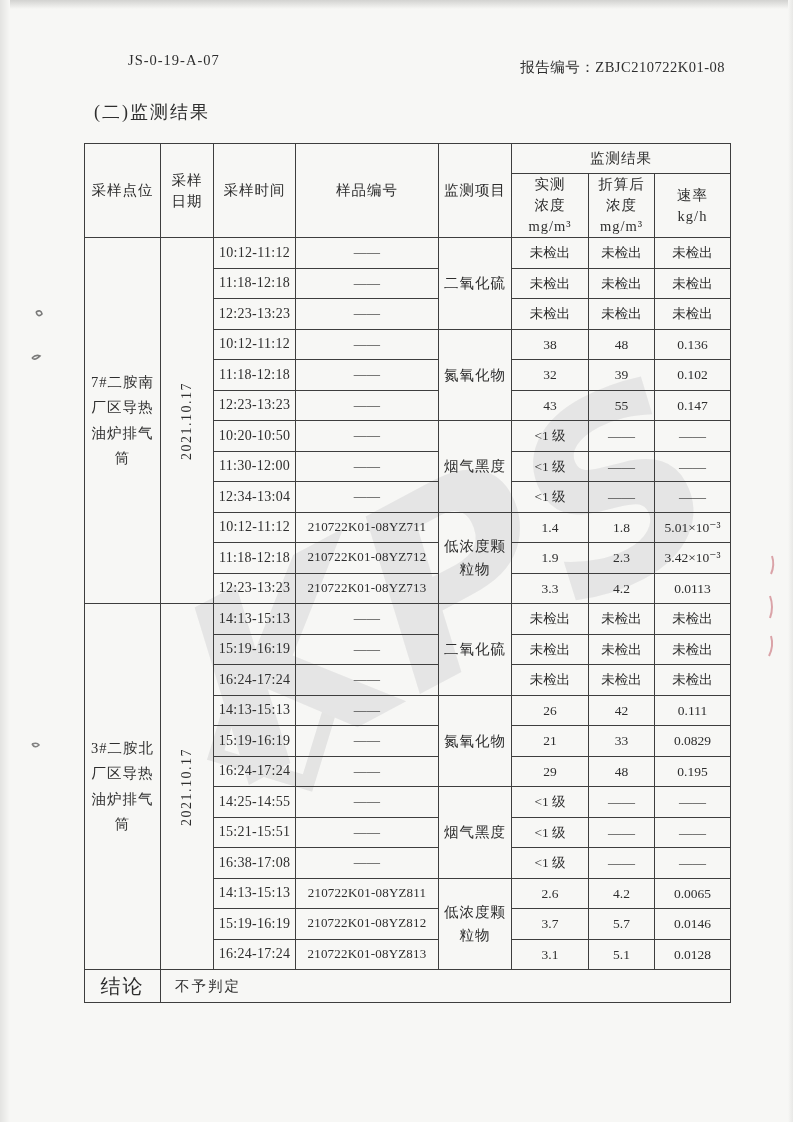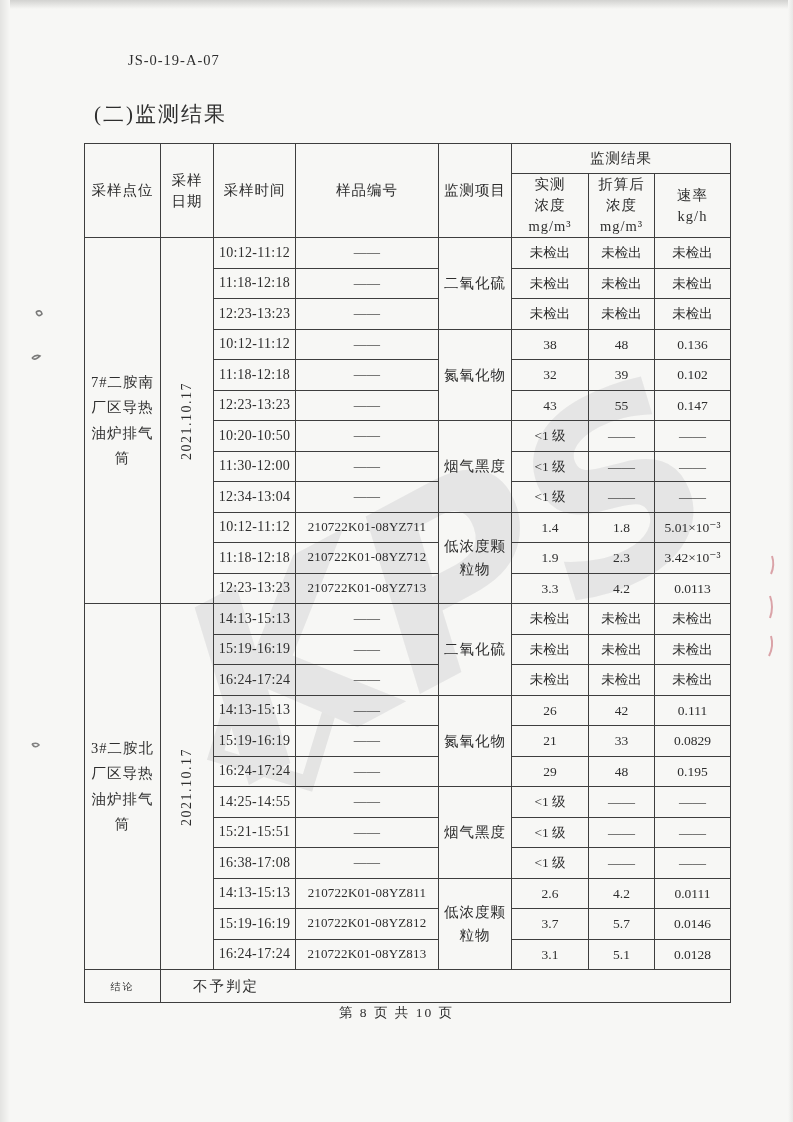--- a/index.html
+++ b/index.html
@@ -11,21 +11,21 @@
   }
   .scan-top{position:absolute;top:0;left:0;right:0;height:9px;
     background:linear-gradient(#d2d2d0,#f7f7f5);}
   .scan-left{position:absolute;top:0;left:0;bottom:0;width:10px;
     background:linear-gradient(90deg,#e3e3e1,#f7f7f5);}
   .scan-right{position:absolute;top:0;right:0;bottom:0;width:5px;
     background:linear-gradient(270deg,#e8e8e6,#f7f7f5);}
 
   .form-code{position:absolute;left:128px;top:52px;font-size:14.5px;letter-spacing:1px;z-index:3;}
   .report-no{position:absolute;right:68px;top:58px;font-size:14.5px;letter-spacing:.5px;z-index:3;}
-  .doc-title{position:absolute;left:94px;top:100px;font-size:21px;letter-spacing:2px;z-index:3;text-align:right;}
+  .doc-title{position:absolute;left:94px;top:100px;font-size:18px;letter-spacing:2px;z-index:3;text-align:right;}
   .footer{position:absolute;left:0;right:0;top:1004px;text-align:center;font-size:13.5px;letter-spacing:2px;z-index:3;}
 
   table.results{
     position:absolute;left:84px;top:143px;width:646px;z-index:2;
     border-collapse:collapse;table-layout:fixed;
   }
   .results td,.results th{
     border:1.5px solid var(--border,#3e3e3e);
     font-weight:normal;text-align:center;vertical-align:middle;
     padding:0 2px;font-size:13.5px;line-height:1.3;
@@ -38,42 +38,43 @@
   td.datecell{position:relative;}
   .vtext{
     position:absolute;left:50%;top:50%;
     transform:translate(-50%,-50%) rotate(-90deg);
     white-space:nowrap;font-size:14px;letter-spacing:1.5px;
   }
   td.item{font-size:14.5px;line-height:1.55;letter-spacing:1px;}
   td.time{font-size:14px;letter-spacing:.3px;}
   td.sample{font-size:13px;letter-spacing:.2px;}
   td.val{font-size:13.5px;}
-  td.concl-label{font-size:10px;letter-spacing:2px;}
-  td.concl-value{text-align:left;padding-left:32px;font-size:14.5px;letter-spacing:2px;margin-left:40px;}
+  td.concl-label{font-size:20px;letter-spacing:2px;}
+  td.concl-value{text-align:left;padding-left:14px;font-size:14.5px;letter-spacing:2px;margin-left:40px;}
 
   .wm{position:absolute;left:0;top:0;z-index:1;pointer-events:none;}
   .artifacts{position:absolute;left:0;top:0;z-index:3;pointer-events:none;}
 </style>
 </head>
 <body>
 
 <div class="page">
   <div class="scan-top"></div>
   <div class="scan-left"></div>
   <div class="scan-right"></div>
 
   <svg class="wm" width="793" height="1122" viewBox="0 0 793 1122">
     <g transform="rotate(-28 400 580)" opacity="0.75">
       <rect x="175" y="600" width="96" height="96" transform="rotate(45 223 648)" fill="none" stroke="#dedede" stroke-width="14"></rect>
       <text x="165" y="690" font-size="250" font-weight="bold" font-style="italic" font-family="DejaVu Sans, sans-serif" fill="#e0e0e0">KPS</text>
     </g>
   </svg>
 
   <div class="form-code">JS-0-19-A-07</div>
+  <div class="report-no"><span>报告编号：</span><span>ZBJC210722K01-08</span></div>
   <div class="doc-title">(二)监测结果</div>
 
   <table class="results">
     <colgroup>
       <col style="width:76px">
         <col style="width:53px">
         <col style="width:82px">
         <col style="width:143px">
       <col style="width:73px">
         <col style="width:77px">
@@ -265,21 +266,21 @@
         <td class="val">&lt;1 级</td>
         <td class="val">——</td>
         <td class="val">——</td>
       </tr>
       <tr class="dr">
         <td class="time">14:13-15:13</td>
         <td class="sample">210722K01-08YZ811</td>
         <td class="item" rowspan="3">低浓度颗粒物</td>
         <td class="val">2.6</td>
         <td class="val">4.2</td>
-        <td class="val">0.0111</td>
+        <td class="val">0.0065</td>
       </tr>
       <tr class="dr">
         <td class="time">15:19-16:19</td>
         <td class="sample">210722K01-08YZ812</td>
         <td class="val">3.7</td>
         <td class="val">5.7</td>
         <td class="val">0.0146</td>
       </tr>
       <tr class="dr">
         <td class="time">16:24-17:24</td>
@@ -289,21 +290,20 @@
         <td class="val">0.0128</td>
       </tr>
 
       <tr class="cr">
         <td class="concl-label">结论</td>
         <td class="concl-value" colspan="7">不予判定</td>
       </tr>
     </tbody>
   </table>
 
-  <div class="footer">第 8 页 共 10 页</div>
 
   <svg class="artifacts" width="793" height="1122" viewBox="0 0 793 1122">
     <path d="M36,312 q5,-3 6,2 q-4,4 -6,-2" fill="none" stroke="#5a5a5a" stroke-width="1.6" opacity="0.8"></path>
     <path d="M32,358 q4,-4 8,-2 q-5,5 -8,2" fill="none" stroke="#5a5a5a" stroke-width="1.6" opacity="0.8"></path>
     <path d="M32,744 q5,-2 7,1 q-4,4 -7,-1" fill="none" stroke="#5a5a5a" stroke-width="1.6" opacity="0.75"></path>
     <g stroke="#c4606a" stroke-width="2" opacity="0.55" fill="none">
       <path d="M772,556 q3,9 -1,18"></path>
       <path d="M770,596 q4,11 0,22"></path>
       <path d="M771,636 q3,10 -2,20"></path>
     </g>

